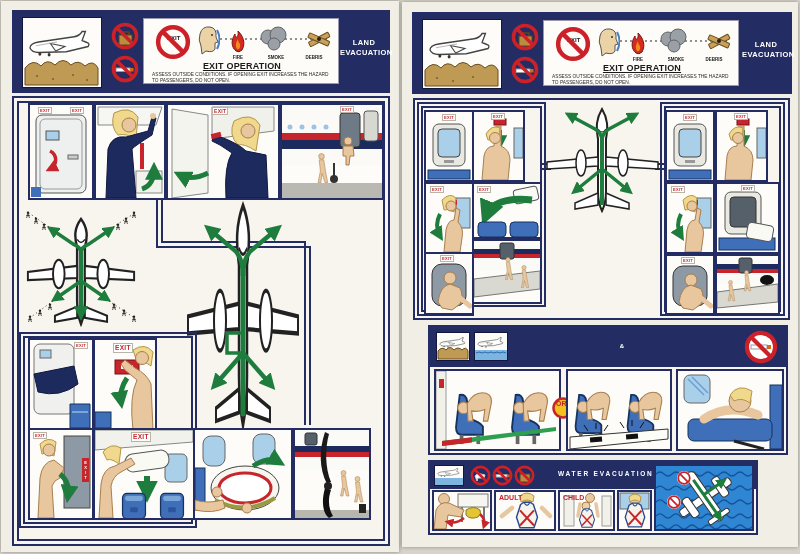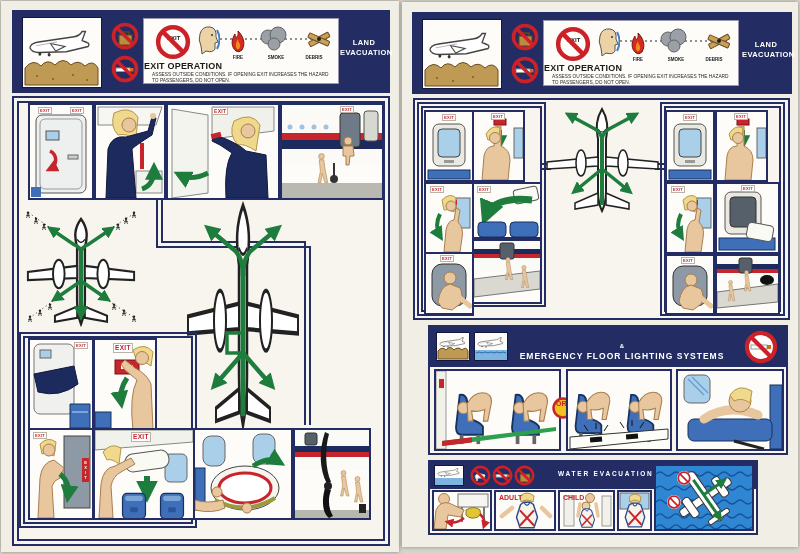--- a/index.html
+++ b/index.html
@@ -12,21 +12,21 @@
   .infopanel{position:absolute;background:#fdfcf8;border:1px solid #9a96ab;}
   .mainpanel{position:absolute;background:#f7f5ee;border:2px solid #232d63;outline:2px solid #232d63;outline-offset:-7px;}
   .panel{position:absolute;background:#fdfcf8;border:2px solid #232d63;overflow:hidden;}
   .blockframe{position:absolute;border:2px solid #232d63;outline:2px solid #232d63;outline-offset:-6px;}
   .exit-tag{position:absolute;background:#fff;color:#c6252c;font-weight:bold;font-size:5px;line-height:6px;padding:0 1px;border:.5px solid #b9b3a8;letter-spacing:.3px;white-space:nowrap;}
   .exit-tag.tiny{font-size:4px;line-height:5px;}
   .exit-tag.big{font-size:6.5px;line-height:8px;}
   .vexit{position:absolute;background:#c6252c;color:#fff;writing-mode:vertical-rl;text-orientation:upright;font-size:4px;font-weight:bold;line-height:7px;padding:1px 0;text-align:center;}
   .wt{color:#fff;font-weight:bold;text-align:center;}
   .evac-title{position:absolute;color:#fff;font-weight:bold;font-size:7.5px;line-height:10px;text-align:center;letter-spacing:.4px;}
-  .op-title{position:absolute;font-weight:bold;font-size:9px;color:#1a1a1a;text-align:left;letter-spacing:.2px;white-space:nowrap;}
+  .op-title{position:absolute;font-weight:bold;font-size:9px;color:#1a1a1a;text-align:center;letter-spacing:.2px;white-space:nowrap;text-decoration:underline;}
   .warn-text{position:absolute;font-size:4.8px;line-height:5.6px;color:#2a2a2a;text-align:left;}
   .haz-label{position:absolute;font-size:4.5px;font-weight:bold;color:#1a1a1a;text-align:center;white-space:nowrap;}
   .no-exit-text{position:absolute;font-size:6px;font-weight:bold;color:#1a1a1a;}
   .red-label{position:absolute;color:#c6252c;font-weight:bold;font-size:7px;line-height:8px;}
   .brace-t1{font-size:8.5px;line-height:12px;letter-spacing:1px;}
   .brace-amp{font-size:6px;line-height:6px;}
   .brace-t2{font-size:8.5px;line-height:12px;letter-spacing:1px;}
   .water-title{position:absolute;color:#fff;font-weight:bold;font-size:6.5px;letter-spacing:1.8px;white-space:nowrap;}
   .or-text{position:absolute;color:#c6252c;font-weight:bold;font-size:7px;}
 </style>
@@ -551,21 +551,20 @@
           </svg>
         </div>
         <div class="whitebox" style="left:44px;top:5px;width:34px;height:29px">
           <svg width="32" height="27">
             <rect x="0" y="17" width="32" height="10" fill="#7db4e0"></rect>
             <path d="M1,20 q3,-2 6,0 q3,-2 6,0 q3,-2 6,0 q3,-2 6,0 q3,-2 6,0" fill="none" stroke="#2a6cb0"></path>
             <use href="#planeS" x="2" y="4" width="28" height="12"></use>
           </svg>
         </div>
         <div class="wt brace-amp a" style="left:84px;top:16px;width:216px">&amp;</div>
-        <div class="wt brace-t2 a" style="left:84px;top:23px;width:216px">EMERGENCY FLOOR LIGHTING SYSTEMS</div>
         <svg class="a" style="left:314px;top:3px" width="34" height="34">
           <circle cx="17" cy="17" r="14" fill="#fff"></circle>
           <rect x="7" y="15" width="16" height="4" fill="#fff" stroke="#999"></rect>
           <rect x="23" y="15" width="4" height="4" fill="#d2691e"></rect>
           <use href="#noring" width="34" height="34"></use>
         </svg>
       </div>
       <div class="panel" style="left:4px;top:42px;width:127px;height:82px">
         <svg width="123" height="78">
           <rect x="0" y="0" width="10" height="78" fill="#f1f1ea" stroke="#999"></rect>

